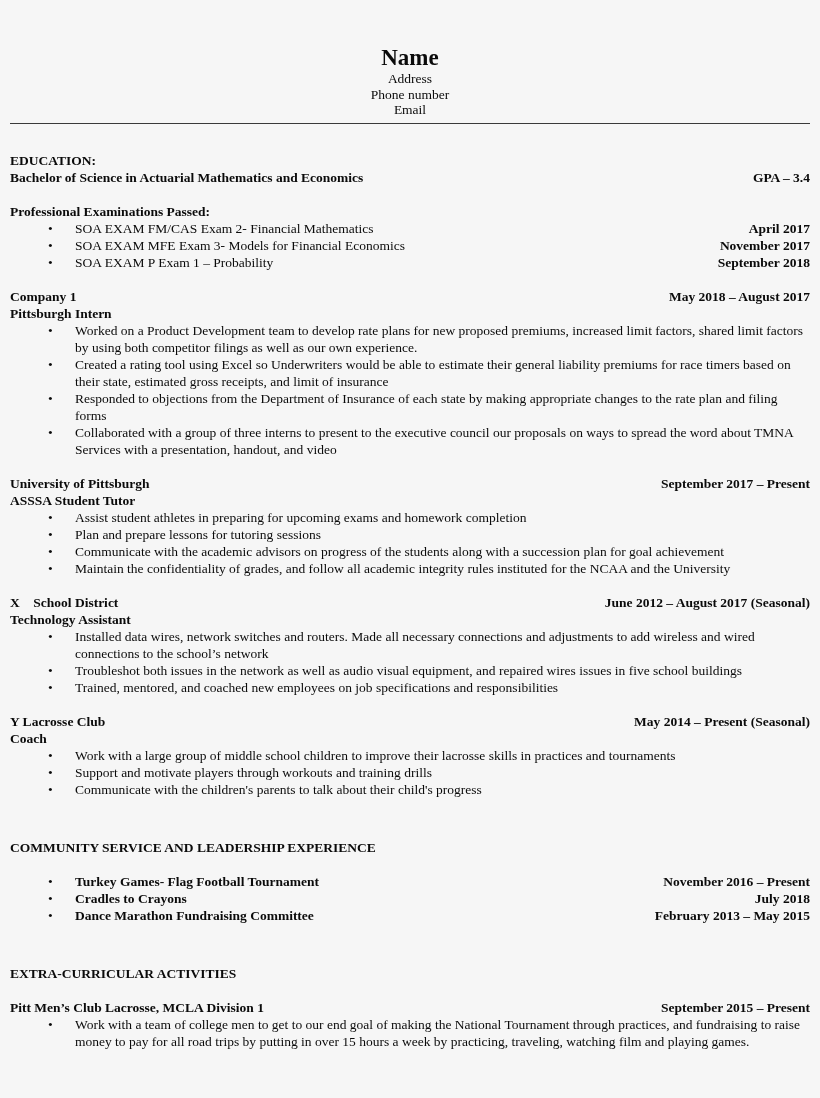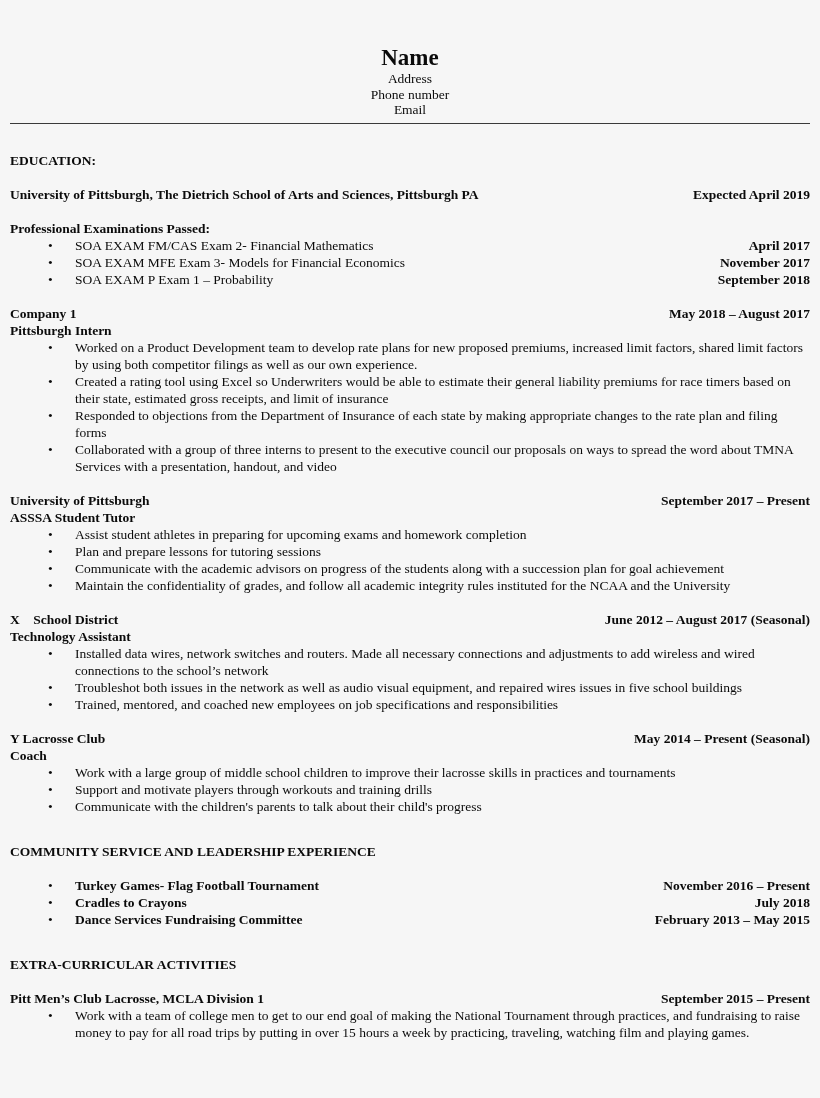--- a/index.html
+++ b/index.html
@@ -20,21 +20,21 @@
   .header { text-align: center; padding-top: 44px; }
   .name { font-size: 23px; font-weight: bold; line-height: 27px; }
   .contact { line-height: 15.5px; }
   .rule { border: none; border-top: 1.6px solid #3a3a3a; margin: 5px 0 0 0; }
 
   
   .bold { font-weight: bold; }
   .heading { font-weight: bold; }
   .mt-head { margin-top: 28px; }
   .mt1 { margin-top: 17px; }  
-  .mt2 { margin-top: 28px; }  
+  .mt2 { margin-top: 41px; }  
 
   
   .row { display: flex; justify-content: space-between; align-items: baseline; }
   .row .left { font-weight: bold; }
   .row .right { font-weight: bold; white-space: nowrap; text-align: right; margin-left: 20px; }
 
   
   .li { display: flex; margin-left: 38px; }
   .dot { flex: 0 0 27px; }
   .dot::before { content: "\2022"; }
@@ -49,23 +49,23 @@
   <div class="header">
     <div class="name">Name</div>
     <div class="contact">Address</div>
     <div class="contact">Phone number</div>
     <div class="contact">Email</div>
   </div>
   <hr class="rule">
 
   <div class="heading mt-head">EDUCATION:</div>
 
-  <div class="row mt1">
-    <div class="left">University of Pittsburgh, The Dietrich School of Arts and Sciences, Pittsburgh PA</div>
-    <div class="right">Expected April 2019</div>
+  <div class="row">
+    <div class="left">Bachelor of Science in Actuarial Mathematics and Economics</div>
+    <div class="right">GPA – 3.4</div>
   </div>
 
   <div class="bold mt1">Professional Examinations Passed:</div>
   <div class="li">
     <span class="dot"></span>
     <span class="txt">SOA EXAM FM/CAS Exam 2- Financial Mathematics</span>
     <span class="date">April 2017</span>
   </div>
   <div class="li">
     <span class="dot"></span>
@@ -166,21 +166,21 @@
     <span class="txt bold">Turkey Games- Flag Football Tournament</span>
     <span class="date">November 2016 – Present</span>
   </div>
   <div class="li">
     <span class="dot"></span>
     <span class="txt bold">Cradles to Crayons</span>
     <span class="date">July 2018</span>
   </div>
   <div class="li">
     <span class="dot"></span>
-    <span class="txt bold">Dance Services Fundraising Committee</span>
+    <span class="txt bold">Dance Marathon Fundraising Committee</span>
     <span class="date">February 2013 – May 2015</span>
   </div>
 
   <div class="heading mt2">EXTRA-CURRICULAR ACTIVITIES</div>
 
   <div class="row mt1">
     <div class="left">Pitt Men’s Club Lacrosse, MCLA Division 1</div>
     <div class="right">September 2015 – Present</div>
   </div>
   <div class="li">

